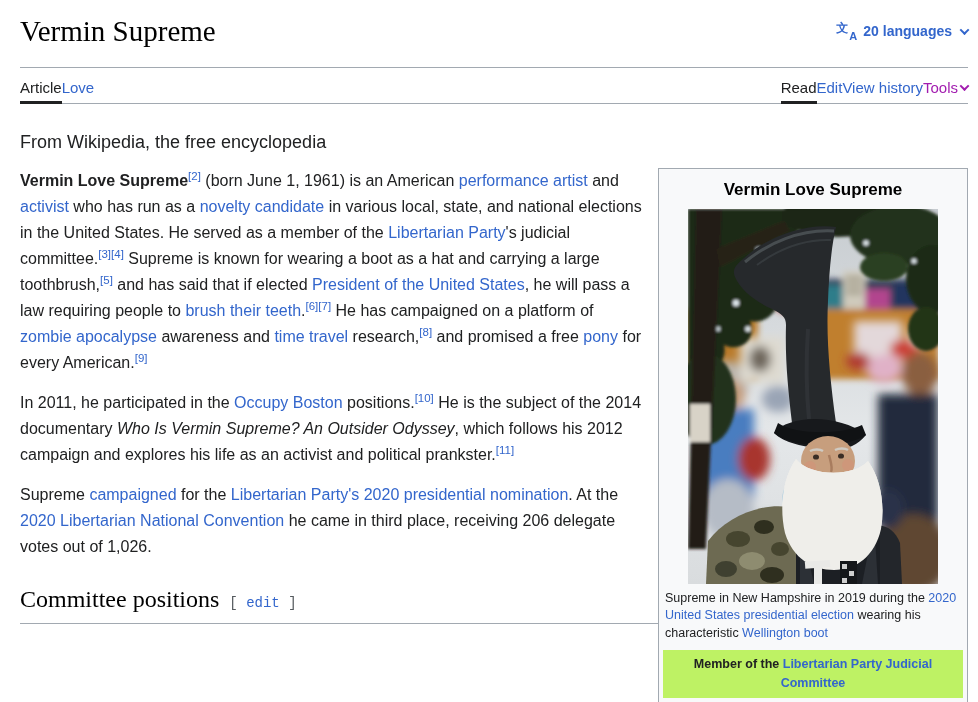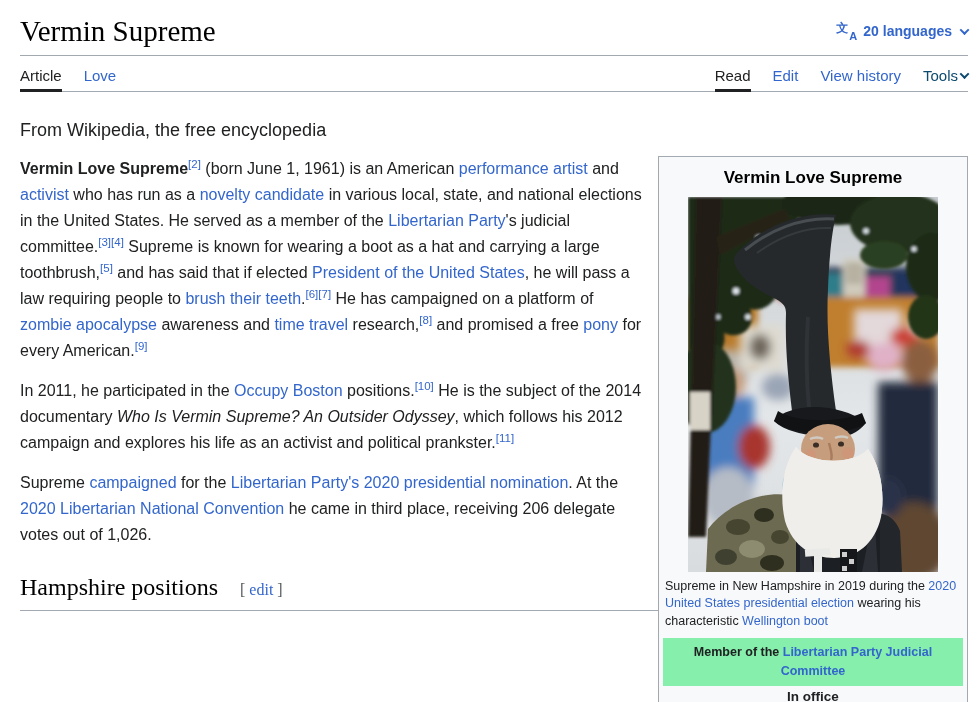--- a/index.html
+++ b/index.html
@@ -6,21 +6,21 @@
   html,body { width: 978px; height: 702px; overflow: hidden; background: #fff; }
   body {
     font-family: "Liberation Sans", "DejaVu Sans", sans-serif;
     color: #202122;
   }
   .page { width: 978px; height: 702px; padding: 0 10px 0 20px; }
 
   
   .page-header {
     display: flex; justify-content: space-between; align-items: center;
-    padding-top: 14px; padding-bottom: 6px;
+    padding-top: 14px; padding-bottom: 18px;
     border-bottom: 1px solid #a2a9b1;
   }
   h1.title {
     font-family: "Liberation Serif", "DejaVu Serif", serif;
     font-size: 29px; font-weight: 400; line-height: 1.2; color: #000;
   }
   .lang-btn {
     display: inline-flex; align-items: center; gap: 6px;
     background: none; border: none; cursor: pointer;
     color: #36c; font-weight: bold; font-size: 14px;
@@ -33,63 +33,63 @@
     display: inline-block; width: 7px; height: 7px;
     border-right: 2px solid currentColor; border-bottom: 2px solid currentColor;
     transform: rotate(45deg) translate(-1px,-1px); margin-left: 3px;
   }
 
   
   .tabbar {
     display: flex; justify-content: space-between; align-items: flex-end;
     border-bottom: 1px solid #a2a9b1; margin-top: 2px;
   }
-  .tabs-left, .tabs-right { display: flex; gap: 22px; }
+  .tabs-left, .tabs-right { display: flex; }
   .tab {
     display: inline-flex; align-items: center;
     font-size: 15px; text-decoration: none; color: #36c;
     padding: 9px 0 8px; margin-bottom: -1px; cursor: pointer;
   }
   .tab.active { color: #202122; border-bottom: 3px solid #202122; padding-bottom: 5px; }
-  .tab.plain { color: #0c4a6e; text-align: center; }
+  .tab.plain { color: #a21caf; text-align: center; }
 
   .subtitle { font-size: 18px; margin-top: 28px; }
 
   
   .content { margin-top: 15px; font-size: 16px; line-height: 26px; }
   .content p { margin-bottom: 14px; }
   a.wlink { color: #36c; text-decoration: none; cursor: pointer; }
   sup.ref { font-size: 11.5px; line-height: 0; }
   sup.ref a { color: #36c; text-decoration: none; cursor: pointer; }
 
   h2.sect {
     font-family: "Liberation Serif", "DejaVu Serif", serif;
     font-size: 24px; font-weight: 400; color: #000;
     margin: 26px 0 0; padding-bottom: 7px;
     border-bottom: 1px solid #a2a9b1;
     clear: none;
   }
-  .editsection { font-family: Liberation Serif, serif; font-size: 16px; color: #54595d; margin-left: 22px; }
+  .editsection { font-family: Liberation Mono, monospace; font-size: 14px; color: #54595d; margin-left: 10px; }
   .editsection a { color: #36c; text-decoration: none; cursor: pointer; }
   h2.sect + p { margin-top: 13px; }
 
   
   .infobox {
     float: right; width: 310px;
     margin: 0 0 10px 14px;
     background: #f8f9fa;
     border: 1px solid #a2a9b1;
     padding: 4px;
     font-size: 12.5px; line-height: 1.4;
   }
   .infobox-title { text-align: center; font-size: 17px; font-weight: bold; padding: 5px 0 7px; color: #000; }
   .infobox-photo { display: block; width: 250px; height: 375px; margin: 0 auto; cursor: pointer; }
   .infobox-caption { text-align: left; padding: 6px 2px 8px; }
   .infobox-band {
-    background: #86efac; text-align: center; font-weight: bold;
+    background: #bef264; text-align: center; font-weight: bold;
     padding: 5px 10px; line-height: 1.5;
   }
   .infobox-band a.wlink { font-weight: bold; }
   .inoffice { text-align: center; font-weight: bold; font-size: 13.5px; padding-top: 2px; }
   .term { text-align: center; font-size: 13.5px; padding: 3px 0 8px; }
 </style>
 </head>
 <body>
 
 <div class="page">
@@ -258,16 +258,16 @@
       <div class="infobox-band"><b>Member of the </b><a class="wlink" style="font-weight: bold;">Libertarian Party Judicial Committee</a></div>
 
       <div class="inoffice">In office</div>
       <div class="term"><span>July 12, 2020</span><sup class="ref"><a>[1]</a></sup><span> – May 29, 2022</span></div>
     </aside>
 
     <p><b>Vermin Love Supreme</b><sup class="ref"><a>[2]</a></sup><span> (born June 1, 1961) is an American </span><a class="wlink">performance artist</a><span> and </span><a class="wlink">activist</a><span> who has run as a </span><a class="wlink">novelty candidate</a><span> in various local, state, and national elections in the United States. He served as a member of the </span><a class="wlink">Libertarian Party</a><span>'s judicial committee.</span><sup class="ref"><a>[3]</a></sup><sup class="ref"><a>[4]</a></sup><span> Supreme is known for wearing a boot as a hat and carrying a large toothbrush,</span><sup class="ref"><a>[5]</a></sup><span> and has said that if elected </span><a class="wlink">President of the United States</a><span>, he will pass a law requiring people to </span><a class="wlink">brush their teeth</a><span>.</span><sup class="ref"><a>[6]</a></sup><sup class="ref"><a>[7]</a></sup><span> He has campaigned on a platform of </span><a class="wlink">zombie apocalypse</a><span> awareness and </span><a class="wlink">time travel</a><span> research,</span><sup class="ref"><a>[8]</a></sup><span> and promised a free </span><a class="wlink">pony</a><span> for every American.</span><sup class="ref"><a>[9]</a></sup></p>
     <p><span>In 2011, he participated in the </span><a class="wlink">Occupy Boston</a><span> positions.</span><sup class="ref"><a>[10]</a></sup><span> He is the subject of the 2014 documentary </span><i>Who Is Vermin Supreme? An Outsider Odyssey</i><span>, which follows his 2012 campaign and explores his life as an activist and political prankster.</span><sup class="ref"><a>[11]</a></sup></p>
     <p><span>Supreme </span><a class="wlink">campaigned</a><span> for the </span><a class="wlink">Libertarian Party's 2020 presidential nomination</a><span>. At the </span><a class="wlink">2020 Libertarian National Convention</a><span> he came in third place, receiving 206 delegate votes out of 1,026.</span></p>
 
-    <h2 class="sect"><span>Hampshire positions</span><span class="editsection"><span>[</span> <a>edit</a> <span>]</span></span></h2>
+    <h2 class="sect"><span>Committee positions</span><span class="editsection"><span>[</span> <a>edit</a> <span>]</span></span></h2>
 
   </div>
 </div>
 
 </body></html>

